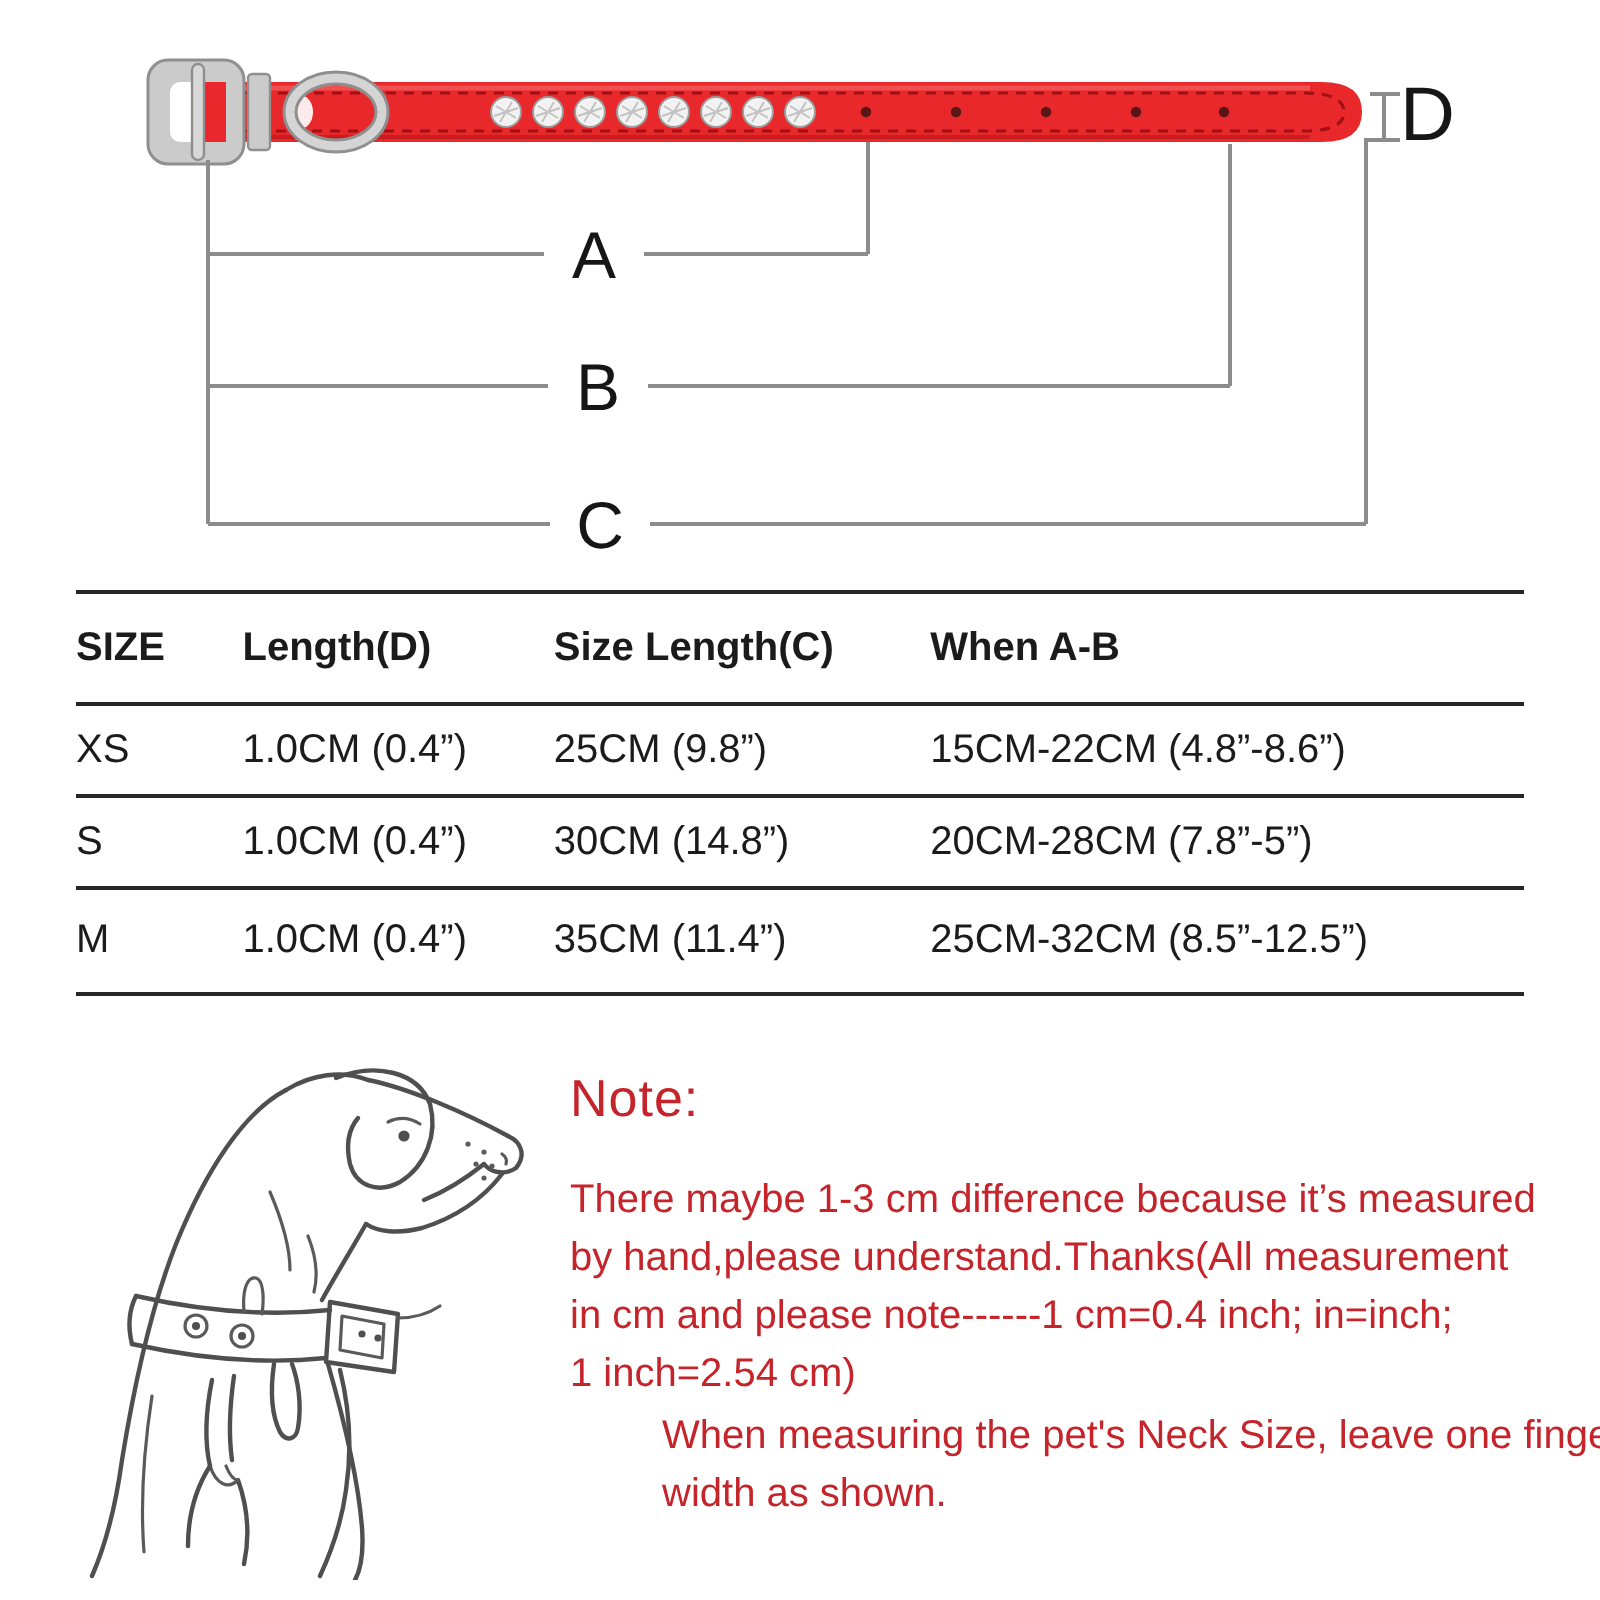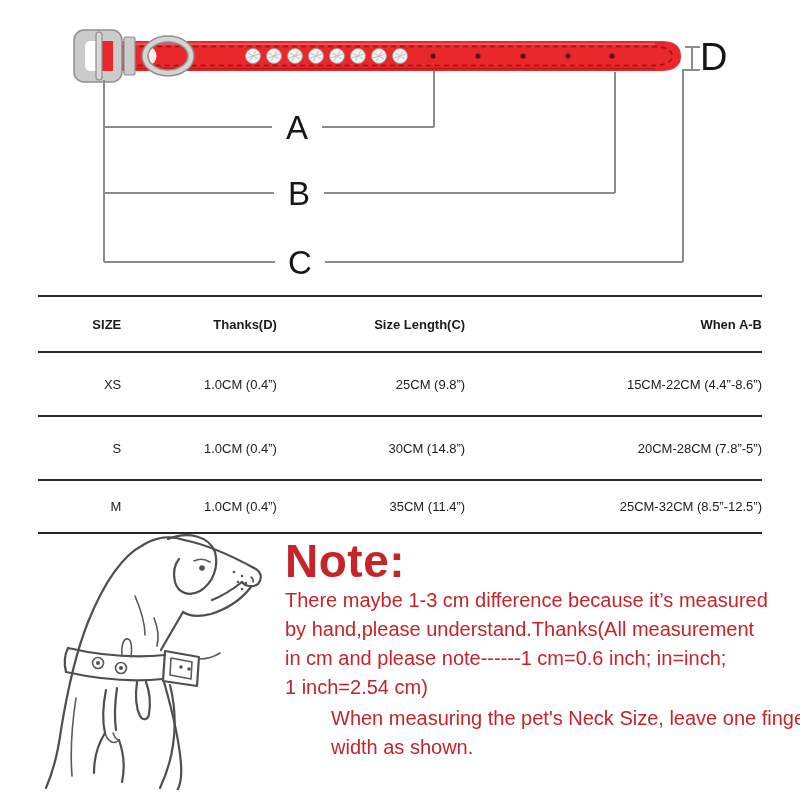--- a/index.html
+++ b/index.html
@@ -10,32 +10,32 @@
   }
   .diagram-svg{position:absolute;left:0;top:0;}
   .measure-label{font-family:"Liberation Sans",sans-serif;font-size:33px;fill:#161616;}
   .label-d{font-size:38px;font-weight:500;}
 
   .size-table{
     position:absolute;left:38px;top:295px;width:724px;
     border-collapse:collapse;color:#1b1b1b;table-layout:fixed;
   }
   .size-table th,.size-table td{
-    text-align:right;vertical-align:middle;font-size:13px;padding:0;
+    text-align:left;vertical-align:middle;font-size:20px;padding:0;
     font-family:"Liberation Sans",sans-serif;
   }
   .size-table th{font-weight:600;}
   .size-table td{font-weight:400;}
   .size-table thead tr{height:56px;border-top:2px solid #262626;border-bottom:2px solid #262626;}
-  .size-table tbody tr{height:64px;border-bottom:2px solid #262626;}
+  .size-table tbody tr{height:46px;border-bottom:2px solid #262626;}
   .size-table tbody tr:last-child{height:53px;}
 
   .note-heading{
     position:absolute;left:285px;top:534px;
-    font-size:46px;font-weight:700;color:#c5242a;letter-spacing:.5px;
+    font-size:26px;font-weight:400;color:#c5242a;letter-spacing:.5px;
   }
   .note-text{
     position:absolute;left:285px;width:508px;margin:0;
     font-size:20px;line-height:29px;color:#c5242a;white-space:pre-line;
   }
   .note-p1{top:586px;}
   .note-p2{top:704px;margin-left:46px;}
 
   .dog-svg{position:absolute;left:18px;top:530px;}
   .sketch{fill:none;stroke:#4f4f4f;stroke-width:2.2;stroke-linecap:round;stroke-linejoin:round;}
@@ -118,51 +118,51 @@
   <table class="size-table">
     <colgroup>
       <col style="width:11.5%">
         <col style="width:21.5%">
         <col style="width:26%">
         <col style="width:41%">
     </colgroup>
     <thead>
       <tr>
         <th>SIZE</th>
-        <th>Thanks(D)</th>
+        <th>Length(D)</th>
         <th>Size Length(C)</th>
         <th>When A-B</th>
       </tr>
     </thead>
     <tbody>
       <tr>
         <td>XS</td>
         <td>1.0CM (0.4”)</td>
         <td>25CM (9.8”)</td>
-        <td>15CM-22CM (4.4”-8.6”)</td>
+        <td>15CM-22CM (4.8”-8.6”)</td>
       </tr>
       <tr>
         <td>S</td>
         <td>1.0CM (0.4”)</td>
         <td>30CM (14.8”)</td>
         <td>20CM-28CM (7.8”-5”)</td>
       </tr>
       <tr>
         <td>M</td>
         <td>1.0CM (0.4”)</td>
         <td>35CM (11.4”)</td>
         <td>25CM-32CM (8.5”-12.5”)</td>
       </tr>
     </tbody>
   </table>
 
   <div class="note-heading">Note:</div>
   <p class="note-text note-p1">There maybe 1-3 cm difference because it’s measured
 by hand,please understand.Thanks(All measurement
-in cm and please note------1 cm=0.6 inch; in=inch;
+in cm and please note------1 cm=0.4 inch; in=inch;
 1 inch=2.54 cm)</p>
   <p class="note-text note-p2">When measuring the pet's Neck Size, leave one finger
 width as shown.</p>
 
   <svg class="dog-svg" width="260" height="260" viewBox="0 0 260 260">
     <g>
 
       <path class="sketch" d="M125,15 C104,26 85,55 70,92 C57,125 49,163 43,200 C40,222 35,242 28,258"></path>
 
       <path class="sketch" d="M125,15 C138,7 153,5 166,10"></path>

